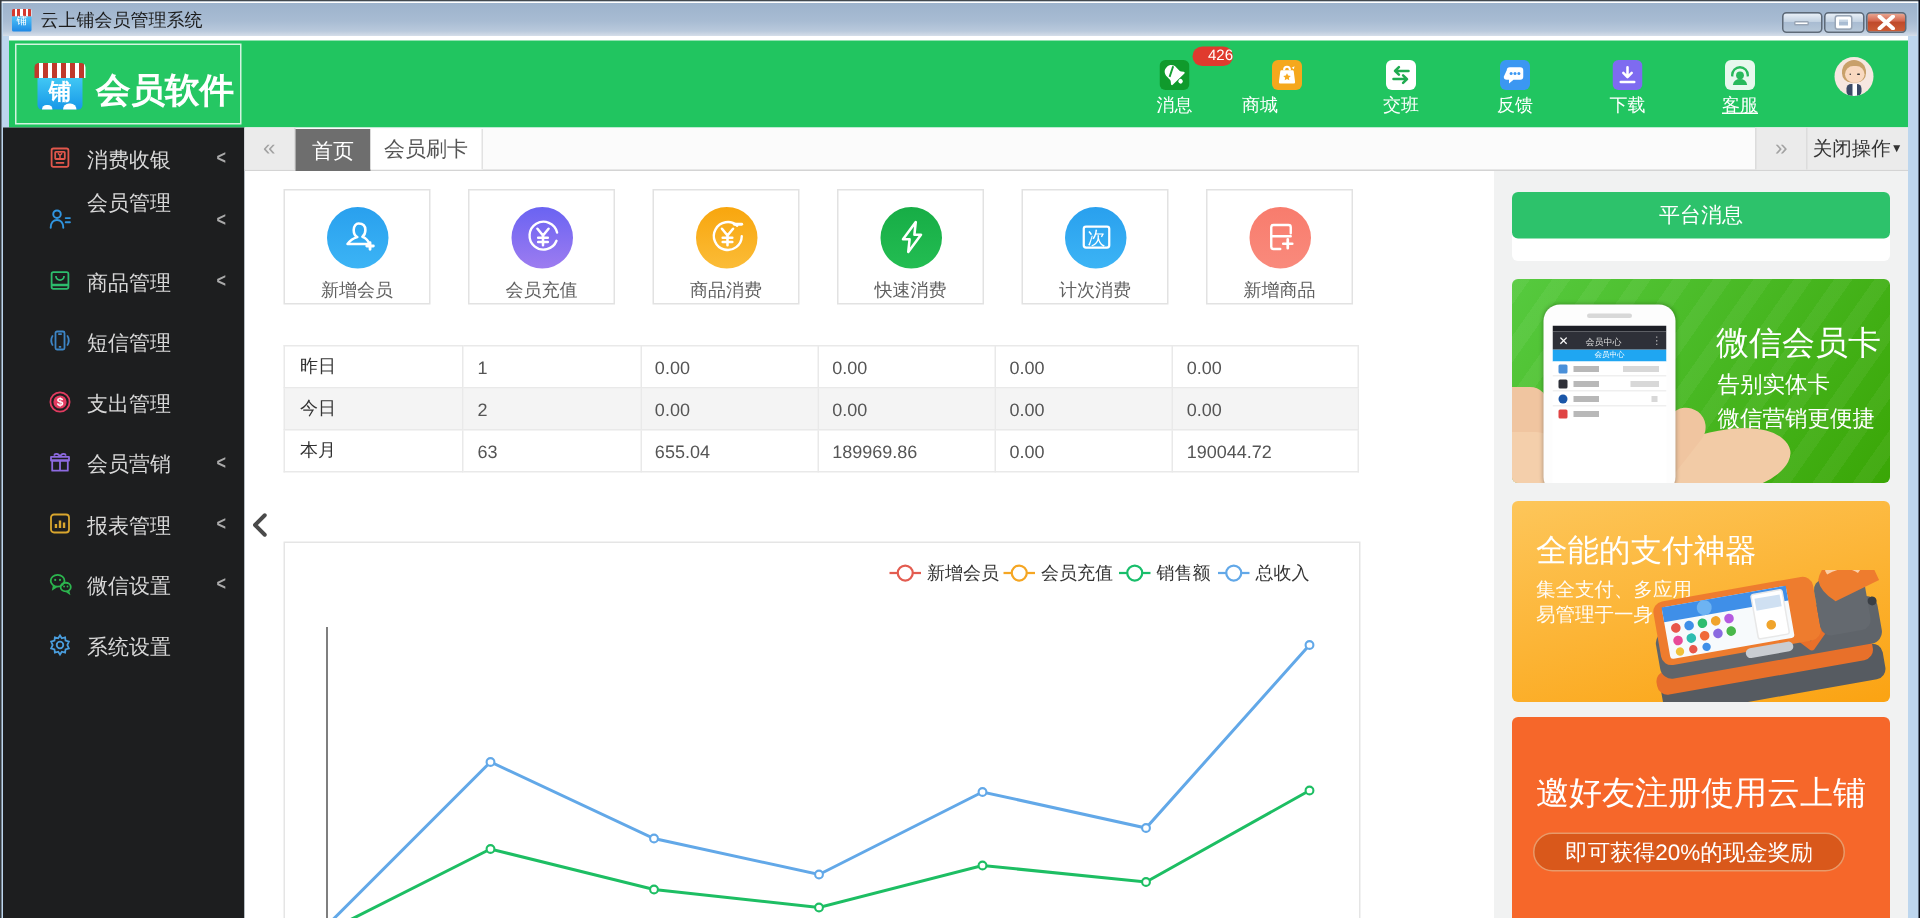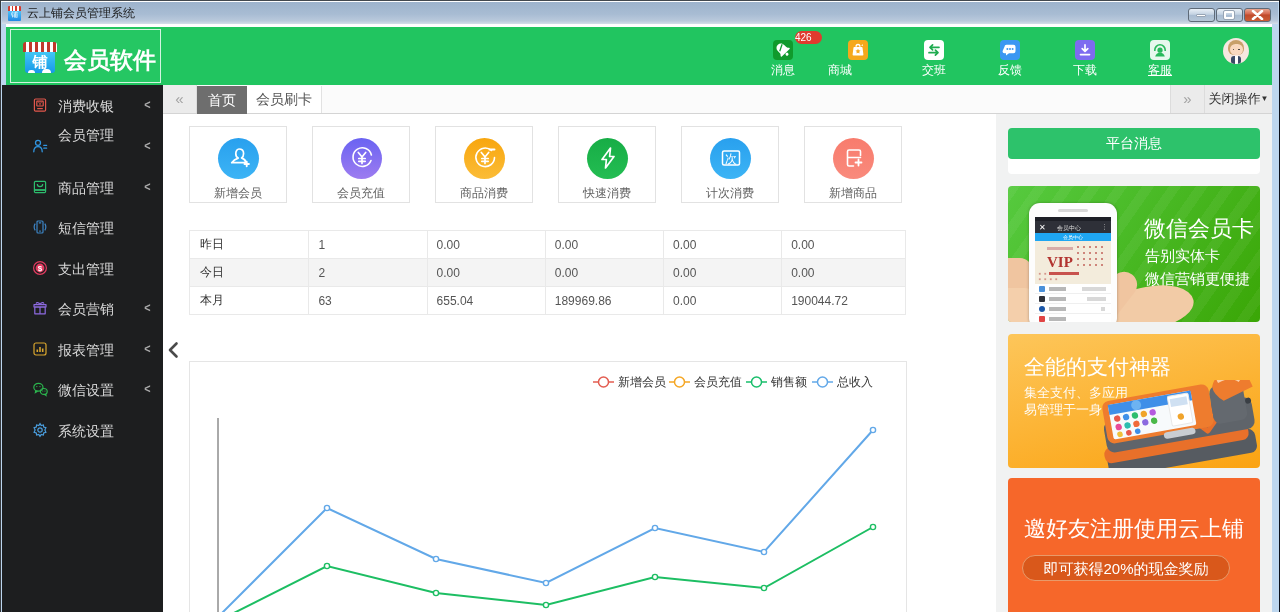--- a/index.html
+++ b/index.html
@@ -69,21 +69,21 @@
 
   <svg class="abs" style="left:773px;top:40px;" width="20" height="20" viewBox="0 0 20 20">
     <rect width="20" height="20" rx="4" fill="#109a2c"></rect>
     <g transform="rotate(-44 10 10)">
       <path d="M10,2.6 c2.8,0 4.4,2.1 4.4,4.6 l0,3 c0,0.4 0.2,0.9 0.5,1.3 l1,1.2 c0.4,0.5 0.1,1.2 -0.5,1.2 l-10.8,0 c-0.6,0 -0.9,-0.7 -0.5,-1.2 l1,-1.2 c0.3,-0.4 0.5,-0.9 0.5,-1.3 l0,-3 c0,-2.5 1.6,-4.6 4.4,-4.6 z" fill="#fff"></path>
       <path d="M6.8,8.6 L13.4,5.2" stroke="#15a033" stroke-width="1.3"></path>
       <circle cx="10" cy="15.8" r="1.5" fill="#fff"></circle>
     </g>
   </svg>
   <div class="abs hlabel" style="left:743px;">消息</div>
-  <div class="abs" style="left:795px;top:31px;width:27px;height:13px;background:#e03a2e;border-radius:7px;color:#fff;font-size:10px;text-align:left;line-height:13px;">426</div>
+  <div class="abs" style="left:795px;top:31px;width:27px;height:13px;background:#e03a2e;border-radius:7px;color:#fff;font-size:10px;text-align:right;line-height:13px;">426</div>
   <svg class="abs" style="left:848px;top:40px;" width="20" height="20" viewBox="0 0 20 20">
     <rect width="20" height="20" rx="4" fill="#f5a81c"></rect>
     <path d="M6.3,6.9 h7.4 a0.8,0.8 0 0 1 0.8,0.7 l0.9,7 a0.9,0.9 0 0 1 -0.9,1 h-9 a0.9,0.9 0 0 1 -0.9,-1 l0.9,-7 a0.8,0.8 0 0 1 0.8,-0.7 z" fill="#fff"></path>
     <path d="M8.1,6.8 v-0.4 a1.9,1.9 0 0 1 3.8,0 v0.4" fill="none" stroke="#fff" stroke-width="1.4"></path>
     <path d="M13.2,5.2 l1.8,-1 -0.4,2 z" fill="#fff"></path>
     <path d="M10,8.8 l0.8,1.55 1.7,0.25 -1.25,1.2 0.3,1.7 -1.55,-0.8 -1.55,0.8 0.3,-1.7 -1.25,-1.2 1.7,-0.25 z" fill="#f7ab21"></path>
   </svg>
   <div class="abs hlabel" style="left:800px;">商城</div>
   <svg class="abs" style="left:924px;top:40px;" width="20" height="20" viewBox="0 0 20 20">
     <rect width="20" height="20" rx="4" fill="#fff"></rect>
@@ -381,27 +381,20 @@
       <div class="abs" style="left:21px;top:17px;width:88px;height:126px;background:#fdfdfd;border-radius:11px;box-shadow:0 0 3px rgba(0,0,0,0.3);">
         <div class="abs" style="left:29px;top:6px;width:30px;height:3px;background:#d8d8d8;border-radius:2px;"></div>
         <div class="abs" style="left:6px;top:14px;width:76px;height:108px;background:#fff;overflow:hidden;">
           <div style="height:4px;background:#1d1f26;"></div>
           <div style="height:12px;background:#2e3038;position:relative;">
             <span class="abs" style="left:4px;top:2px;color:#fff;font-size:8px;">✕</span>
             <span class="abs" style="left:22px;top:3px;color:#ddd;font-size:6px;">会员中心</span>
             <span class="abs" style="right:3px;top:2px;color:#bbb;font-size:7px;">⋮</span>
           </div>
           <div style="height:8px;background:#1fa6f2;color:#fff;font-size:5px;text-align:center;line-height:8px;">会员中心</div>
-          <div style="height:43px;background:#f3ecdc;position:relative;">
-            <div class="abs" style="left:12px;top:13px;font-size:15px;font-weight:bold;color:#b23430;font-family:'Liberation Serif',serif;">VIP</div>
-            <div class="abs" style="left:40px;top:3px;width:32px;height:22px;background:radial-gradient(circle,#b5403a 22%,transparent 24%) 0 0/6px 6px;opacity:0.6;"></div>
-            <div class="abs" style="left:2px;top:30px;width:22px;height:11px;background:radial-gradient(circle,#b5403a 20%,transparent 22%) 0 0/5.5px 5.5px;opacity:0.5;"></div>
-            <div class="abs" style="left:12px;top:6px;width:26px;height:2.5px;background:#d8aca8;"></div>
-            <div class="abs" style="left:14px;top:31px;width:30px;height:2.5px;background:#c8534e;"></div>
-          </div>
           <div style="height:41px;background:#fff;">
             <div style="height:10px;border-bottom:1px solid #efefef;position:relative;">
               <span class="abs" style="left:4px;top:2px;width:6px;height:6px;background:#4a90d9;border-radius:1px;"></span>
               <span class="abs" style="left:14px;top:3px;width:17px;height:3.5px;background:#b8b8b8;"></span>
               <span class="abs" style="left:47px;top:3px;width:24px;height:3.5px;background:#d8d8d8;"></span>
             </div>
             <div style="height:10px;border-bottom:1px solid #efefef;position:relative;">
               <span class="abs" style="left:4px;top:2px;width:6px;height:6px;background:#2e3038;border-radius:1px;"></span>
               <span class="abs" style="left:14px;top:3px;width:17px;height:3.5px;background:#b8b8b8;"></span>
               <span class="abs" style="left:52px;top:3px;width:19px;height:3.5px;background:#d8d8d8;"></span>

